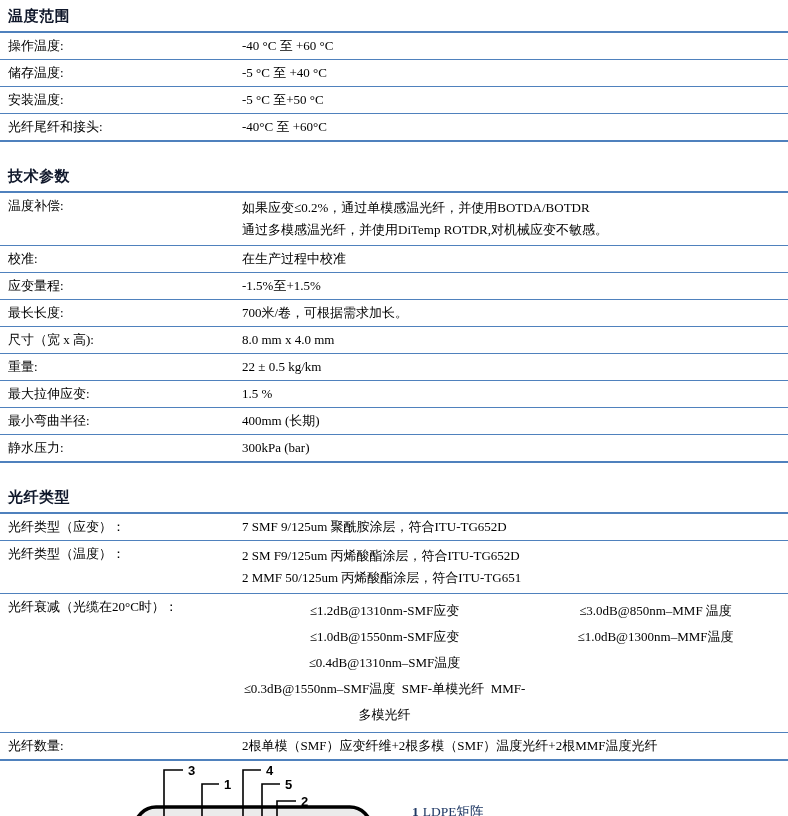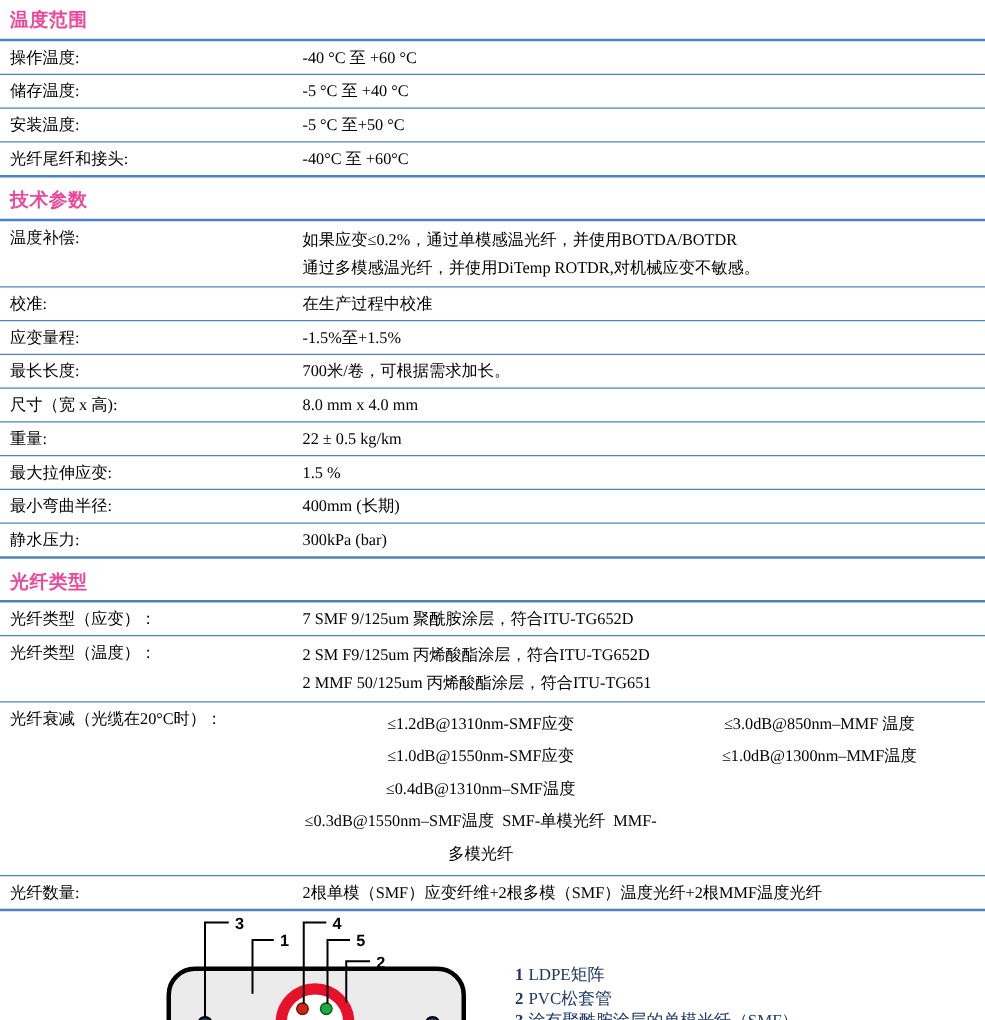--- a/index.html
+++ b/index.html
@@ -1,23 +1,23 @@
 <!DOCTYPE html>
 <html><head>
 <meta charset="utf-8">
 <title>Datasheet</title>
 <style>
   html,body{margin:0;padding:0;background:#ffffff;}
   body{width:788px;font-family:"Liberation Serif","DejaVu Serif",serif;color:#000;}
   .doc{width:788px;padding-top:2px;}
   .section-title{
-    margin:0;color:#ec4899;font-size:15px;font-weight:bold;
+    margin:0;color:#0f172a;font-size:15px;font-weight:bold;
     padding:5px 0 5px 8px;border-bottom:2px solid #4f81bd;letter-spacing:.5px;
   }
-  .section + .section .section-title{padding-top:9px;}
+  .section + .section .section-title{padding-top:25px;}
   .row{display:flex;border-bottom:1.4px solid #4f81bd;padding:4px 0 4px 0;
        font-size:13px;line-height:18px;}
   .row.last{border-bottom-width:2.6px;align-items:flex-end;}
   .row-label{width:242px;flex:0 0 242px;padding-left:8px;box-sizing:border-box;}
   .row-value{flex:1;padding-right:4px;}
   .v-line{white-space:pre-wrap;}
   .row.spaced .v-line{line-height:24px;}
   .row.multi .v-line{line-height:22px;}
   .cols{display:grid;grid-template-columns:285px 1fr;text-align:center;}
   .cols .v-line{line-height:26px;}

